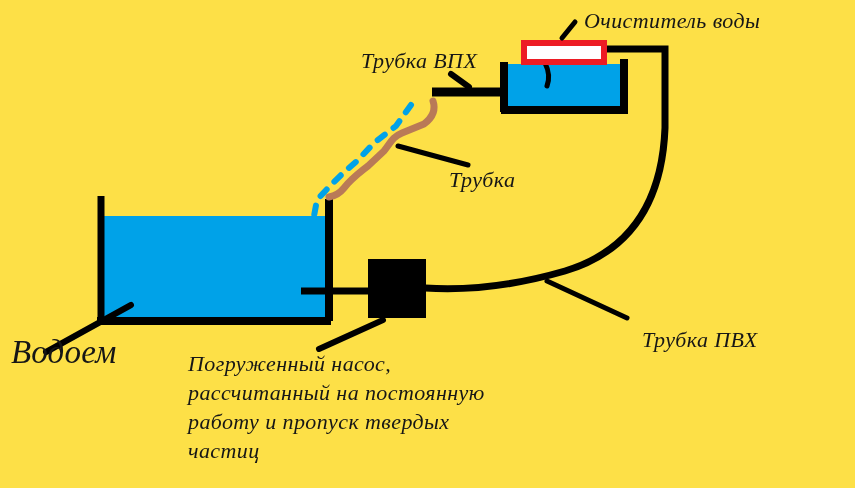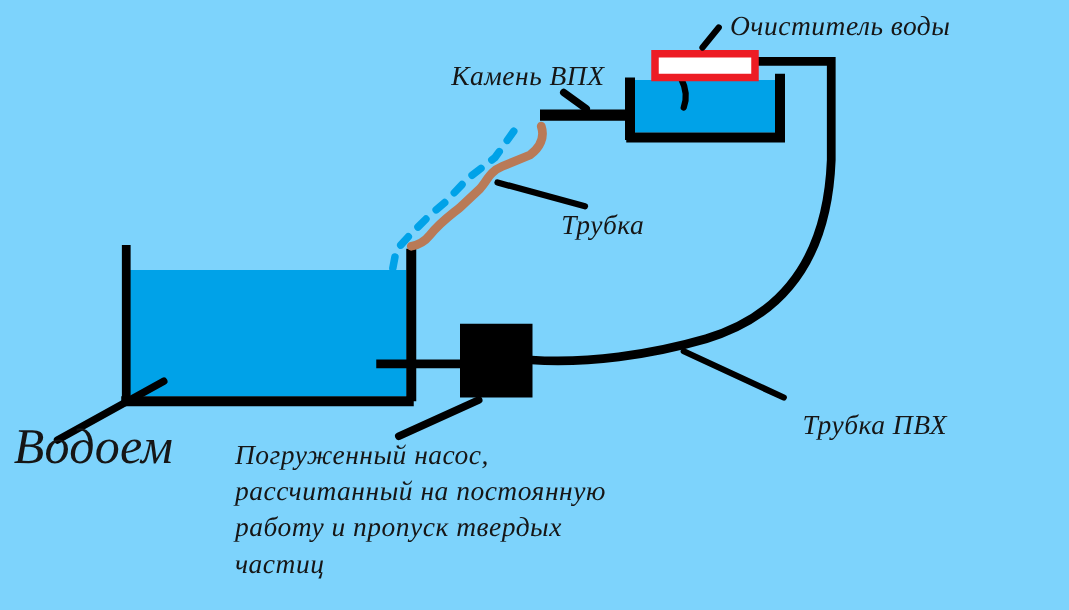--- a/index.html
+++ b/index.html
@@ -1,38 +1,38 @@
 <!DOCTYPE html>
 <html><head>
 <meta charset="utf-8">
 <style>
   html, body { margin: 0; padding: 0; background: #ffffff; }
   #canvas {
     position: relative;
     width: 855px;
     height: 488px;
-    background: #7dd3fc;
+    background: #fde047;
     overflow: hidden;
     font-family: "Liberation Serif", "DejaVu Serif", serif;
   }
   #drawing {
     position: absolute;
     left: 0; top: 0;
   }
   .lbl {
     position: absolute;
     font-style: italic;
     color: #161616;
     font-size: 22px;
     letter-spacing: 0.4px;
     white-space: nowrap;
     line-height: 1.2;
   }
   .lbl-big {
-    font-size: 40px;
+    font-size: 33px;
     letter-spacing: 0.2px;
   }
   .lbl-multi {
     white-space: pre-line;
     line-height: 29px;
   }
 </style>
 </head>
 <body>
 
@@ -67,21 +67,21 @@
     <line x1="451" y1="74" x2="469" y2="87" stroke-width="6" stroke-linecap="round" stroke="#000000"></line>
 
     <path d="M 433,101 C 436,110 432,118 424,124 L 402,133 C 392,137 390,144 384,151 L 368,166 C 358,174 352,178 344,188 C 340,193 335,196 329,197" fill="none" stroke-width="7" stroke-linecap="round" stroke-linejoin="round" stroke="#B97A57"></path>
     <line x1="398" y1="146" x2="468" y2="165" stroke-width="5" stroke-linecap="round" stroke="#000000"></line>
 
     <path d="M 411,105 L 396,126 L 374,143 L 357,161 L 343,173 L 328,188 L 317,200 L 314,216" fill="none" stroke-width="6" stroke-linecap="round" stroke-dasharray="9 11" stroke="#00A2E8"></path>
   </svg>
 
   <div class="lbl" style="left:584px; top:8px;">Очиститель воды</div>
 
-  <div class="lbl" style="left:361px; top:48px;">Камень ВПХ</div>
+  <div class="lbl" style="left:361px; top:48px;">Трубка ВПХ</div>
 
   <div class="lbl" style="left:449px; top:167px;">Трубка</div>
 
   <div class="lbl lbl-big" style="left:11px; top:333px;">Водоем</div>
 
   <div class="lbl lbl-multi" style="left:176px; top:349px;margin-left:12px;">Погруженный насос,
 рассчитанный на постоянную
 работу и пропуск твердых
 частиц</div>
 

